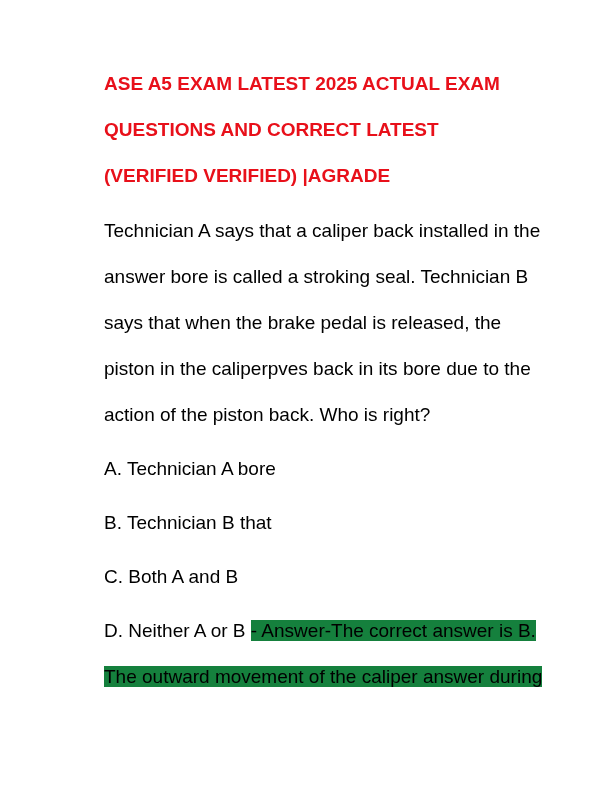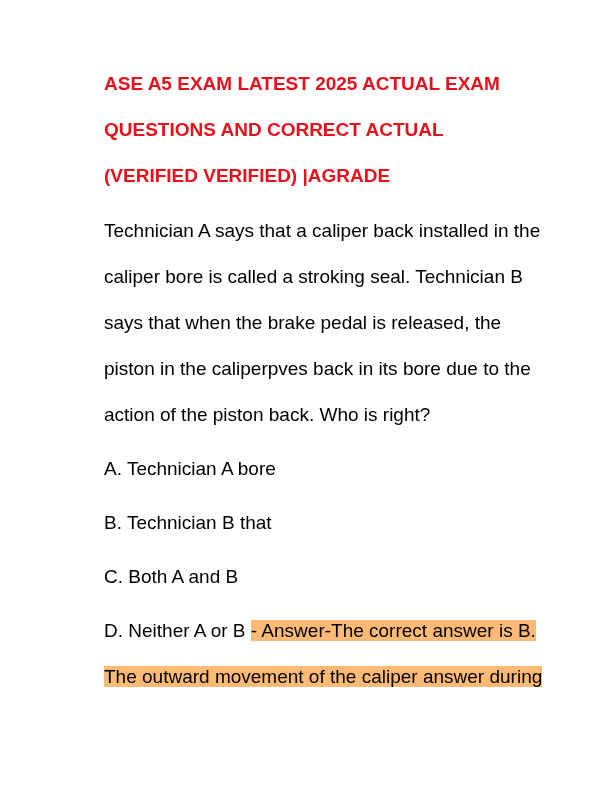--- a/index.html
+++ b/index.html
@@ -1,31 +1,31 @@
 <!DOCTYPE html>
 <html><head>
   <meta charset="utf-8">
   <style>
     html, body { margin: 0; padding: 0; background: #ffffff; }
     body { width: 612px; height: 792px; position: relative; overflow: hidden;
            font-family: "Liberation Sans", sans-serif; color: #000; }
     .line { position: absolute; left: 56px; white-space: nowrap; font-size: 19px; line-height: 24px; margin-left: 48px; }
     .title { color: #e8101a; font-weight: bold; font-size: 19px; }
-    .hl { background: #fdba74; }
+    .hl { background: #15803d; }
   </style>
 </head>
 <body>
 
 <div>
   <div class="line title" style="top:72px">ASE A5 EXAM LATEST 2025 ACTUAL EXAM</div>
-  <div class="line title" style="top:118px">QUESTIONS AND CORRECT ACTUAL</div>
+  <div class="line title" style="top:118px">QUESTIONS AND CORRECT LATEST</div>
   <div class="line title" style="top:164px">(VERIFIED VERIFIED) |AGRADE</div>
 
   <div class="line" style="top:219px">Technician A says that a caliper back installed in the</div>
-  <div class="line" style="top:265px">caliper bore is called a stroking seal. Technician B</div>
+  <div class="line" style="top:265px">answer bore is called a stroking seal. Technician B</div>
   <div class="line" style="top:311px">says that when the brake pedal is released, the</div>
   <div class="line" style="top:357px">piston in the caliperpves back in its bore due to the</div>
   <div class="line" style="top:403px">action of the piston back. Who is right?</div>
 
   <div class="line" style="top:457px">A. Technician A bore</div>
   <div class="line" style="top:511px">B. Technician B that</div>
   <div class="line" style="top:565px">C. Both A and B</div>
   <div class="line" style="top:619px">
     <span>D. Neither A or B</span>
     <span class="hl">- Answer-The correct answer is B.</span>

